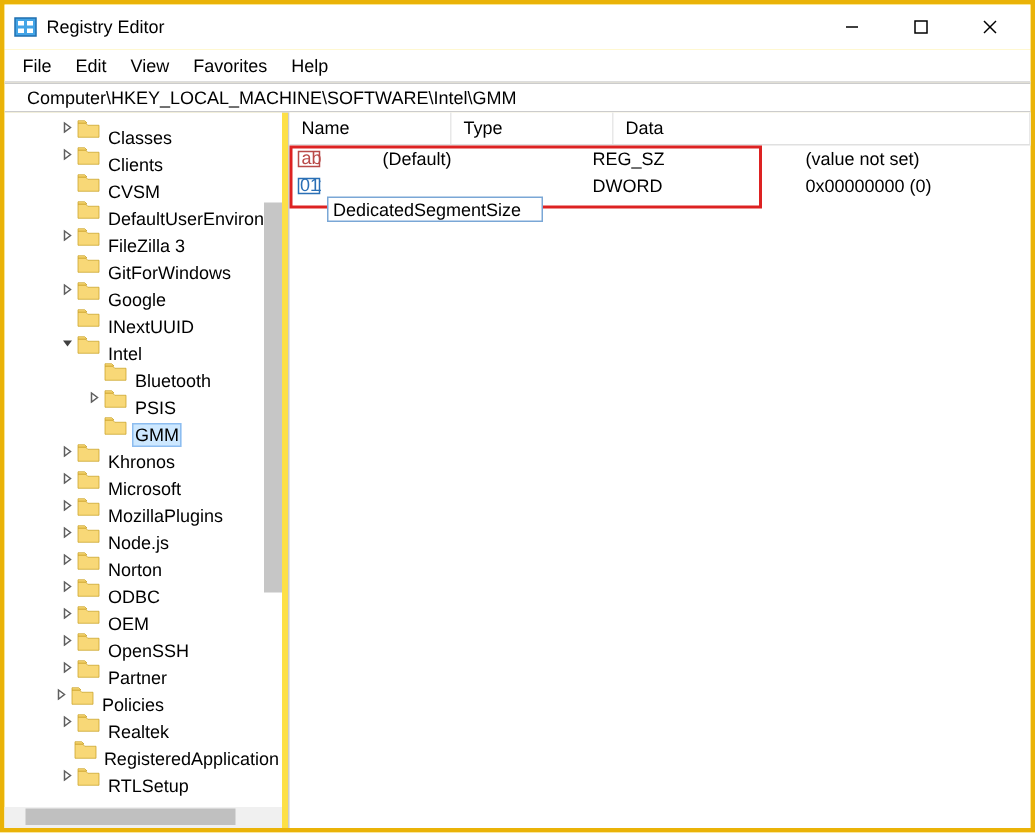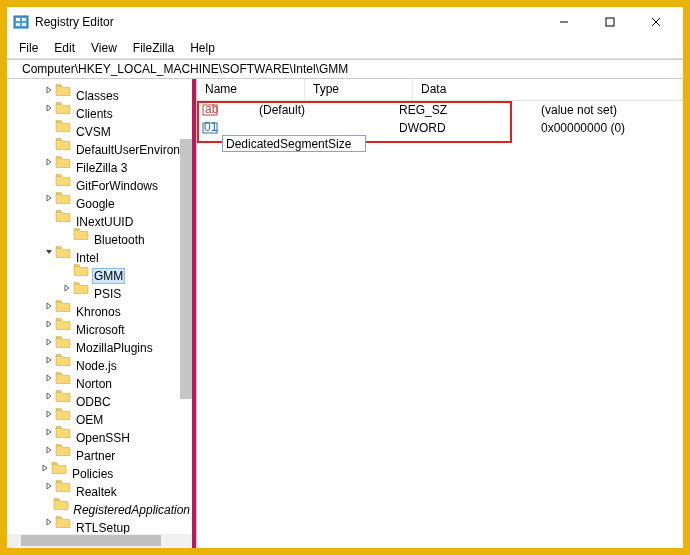--- a/index.html
+++ b/index.html
@@ -1,17 +1,17 @@
 <!DOCTYPE html>
 <html><head>
 <meta charset="utf-8">
 <style>
 * { margin: 0; padding: 0; box-sizing: border-box; font-family: "Segoe UI", Tahoma, sans-serif; font-size: 12px; }
 body { background: #fff; width: 690px; height: 555px; overflow: hidden; }
-.window { width: 690px; height: 555px; display: flex; flex-direction: column; border: 7px solid #eab308; background: #be185d; justify-content: flex-end; }
+.window { width: 690px; height: 555px; display: flex; flex-direction: column; border: 3px solid #eab308; background: #fde047; justify-content: flex-end; }
 
 
 .titlebar { height: 30px; display: flex; align-items: center; padding: 0 4px 0 6px; background: #fff; }
 .titlebar .app-icon { width: 16px; height: 16px; margin-right: 6px; display:inline-flex; align-items:center; justify-content:center; }
 .titlebar .title { flex: 1; color: #000; }
 .titlebar .ctrl { width: 46px; height: 30px; display:flex; align-items:center; justify-content:center; color:#000; }
 
 
 .menubar { height: 22px; display:flex; align-items:center; padding: 0 4px; background:#fff; border-bottom:1px solid #ddd; }
 .menubar span { padding: 2px 8px; color:#000; }
@@ -92,21 +92,21 @@
           <line x1="1" y1="1" x2="9" y2="9" stroke="#000" stroke-width="1"></line>
           <line x1="9" y1="1" x2="1" y2="9" stroke="#000" stroke-width="1"></line>
         </svg>
     </div>
   </div>
 
   <div class="menubar">
     <span>File</span>
     <span>Edit</span>
     <span>View</span>
-    <span>FileZilla</span>
+    <span>Favorites</span>
     <span>Help</span>
   </div>
 
   <div class="addressbar">
     <span>Computer\HKEY_LOCAL_MACHINE\SOFTWARE\Intel\GMM</span>
   </div>
 
   <div class="main">
 
     <div class="tree-pane">
@@ -210,72 +210,72 @@
                 <span class="folder-ico">
                   <svg class="folder" viewBox="0 0 16 14">
     <path class="body" d="M1 3 L6 3 L7.5 4.5 L15 4.5 L15 12.5 L1 12.5 Z"></path>
     <path class="body" d="M1 3 L1 1.5 L5.5 1.5 L7 3 Z"></path>
   </svg>
                 </span>
                 <span class="node-label">INextUUID</span>
               </div>
             </li>
             <li>
+              <div class="node-row" style="padding-left: 36px;">
+                <span class="expander"><svg width="8" height="8" viewBox="0 0 8 8">
+                    <path d="M1 2 L7 2 L4 6 Z" fill="#404040"></path>
+                  </svg></span>
+                <span class="folder-ico">
+                  <svg class="folder open" viewBox="0 0 16 14">
+    <path class="body" d="M1 3 L6 3 L7.5 4.5 L15 4.5 L15 12.5 L1 12.5 Z"></path>
+    <path class="body" d="M1 3 L1 1.5 L5.5 1.5 L7 3 Z"></path>
+  </svg>
+                </span>
+                <span class="node-label">Intel</span>
+              </div>
+            </li>
+            <li>
               <div class="node-row" style="padding-left: 54px;">
                 <span class="expander"></span>
                 <span class="folder-ico">
                   <svg class="folder" viewBox="0 0 16 14">
     <path class="body" d="M1 3 L6 3 L7.5 4.5 L15 4.5 L15 12.5 L1 12.5 Z"></path>
     <path class="body" d="M1 3 L1 1.5 L5.5 1.5 L7 3 Z"></path>
   </svg>
                 </span>
                 <span class="node-label">Bluetooth</span>
               </div>
             </li>
             <li>
-              <div class="node-row" style="padding-left: 36px;">
-                <span class="expander"><svg width="8" height="8" viewBox="0 0 8 8">
-                    <path d="M1 2 L7 2 L4 6 Z" fill="#404040"></path>
-                  </svg></span>
-                <span class="folder-ico">
-                  <svg class="folder open" viewBox="0 0 16 14">
-    <path class="body" d="M1 3 L6 3 L7.5 4.5 L15 4.5 L15 12.5 L1 12.5 Z"></path>
-    <path class="body" d="M1 3 L1 1.5 L5.5 1.5 L7 3 Z"></path>
-  </svg>
-                </span>
-                <span class="node-label">Intel</span>
-              </div>
-            </li>
-            <li>
               <div class="node-row" style="padding-left: 54px;">
+                <span class="expander"><svg width="8" height="8" viewBox="0 0 8 8">
+                    <path d="M2 1 L6 4 L2 7 Z" fill="none" stroke="#606060" stroke-width="1"></path>
+                  </svg></span>
+                <span class="folder-ico">
+                  <svg class="folder" viewBox="0 0 16 14">
+    <path class="body" d="M1 3 L6 3 L7.5 4.5 L15 4.5 L15 12.5 L1 12.5 Z"></path>
+    <path class="body" d="M1 3 L1 1.5 L5.5 1.5 L7 3 Z"></path>
+  </svg>
+                </span>
+                <span class="node-label">PSIS</span>
+              </div>
+            </li>
+            <li>
+              <div class="node-row" style="padding-left: 54px;">
                 <span class="expander"></span>
                 <span class="folder-ico">
                   <svg class="folder" viewBox="0 0 16 14">
     <path class="body" d="M1 3 L6 3 L7.5 4.5 L15 4.5 L15 12.5 L1 12.5 Z"></path>
     <path class="body" d="M1 3 L1 1.5 L5.5 1.5 L7 3 Z"></path>
   </svg>
                 </span>
                 <span class="node-label selected">GMM</span>
               </div>
             </li>
             <li>
-              <div class="node-row" style="padding-left: 54px;">
-                <span class="expander"><svg width="8" height="8" viewBox="0 0 8 8">
-                    <path d="M2 1 L6 4 L2 7 Z" fill="none" stroke="#606060" stroke-width="1"></path>
-                  </svg></span>
-                <span class="folder-ico">
-                  <svg class="folder" viewBox="0 0 16 14">
-    <path class="body" d="M1 3 L6 3 L7.5 4.5 L15 4.5 L15 12.5 L1 12.5 Z"></path>
-    <path class="body" d="M1 3 L1 1.5 L5.5 1.5 L7 3 Z"></path>
-  </svg>
-                </span>
-                <span class="node-label">PSIS</span>
-              </div>
-            </li>
-            <li>
               <div class="node-row" style="padding-left: 36px;">
                 <span class="expander"><svg width="8" height="8" viewBox="0 0 8 8">
                     <path d="M2 1 L6 4 L2 7 Z" fill="none" stroke="#606060" stroke-width="1"></path>
                   </svg></span>
                 <span class="folder-ico">
                   <svg class="folder" viewBox="0 0 16 14">
     <path class="body" d="M1 3 L6 3 L7.5 4.5 L15 4.5 L15 12.5 L1 12.5 Z"></path>
     <path class="body" d="M1 3 L1 1.5 L5.5 1.5 L7 3 Z"></path>
   </svg>
                 </span>
@@ -416,21 +416,21 @@
                 <span class="folder-ico">
                   <svg class="folder" viewBox="0 0 16 14">
     <path class="body" d="M1 3 L6 3 L7.5 4.5 L15 4.5 L15 12.5 L1 12.5 Z"></path>
     <path class="body" d="M1 3 L1 1.5 L5.5 1.5 L7 3 Z"></path>
   </svg>
                 </span>
                 <span class="node-label">Realtek</span>
               </div>
             </li>
             <li>
-              <div class="node-row" style="padding-left: 36px; font-style: italic;">
+              <div class="node-row" style="padding-left: 36px;">
                 <span class="expander"></span>
                 <span class="folder-ico">
                   <svg class="folder" viewBox="0 0 16 14">
     <path class="body" d="M1 3 L6 3 L7.5 4.5 L15 4.5 L15 12.5 L1 12.5 Z"></path>
     <path class="body" d="M1 3 L1 1.5 L5.5 1.5 L7 3 Z"></path>
   </svg>
                 </span>
                 <span class="node-label">RegisteredApplication</span>
               </div>
             </li>

